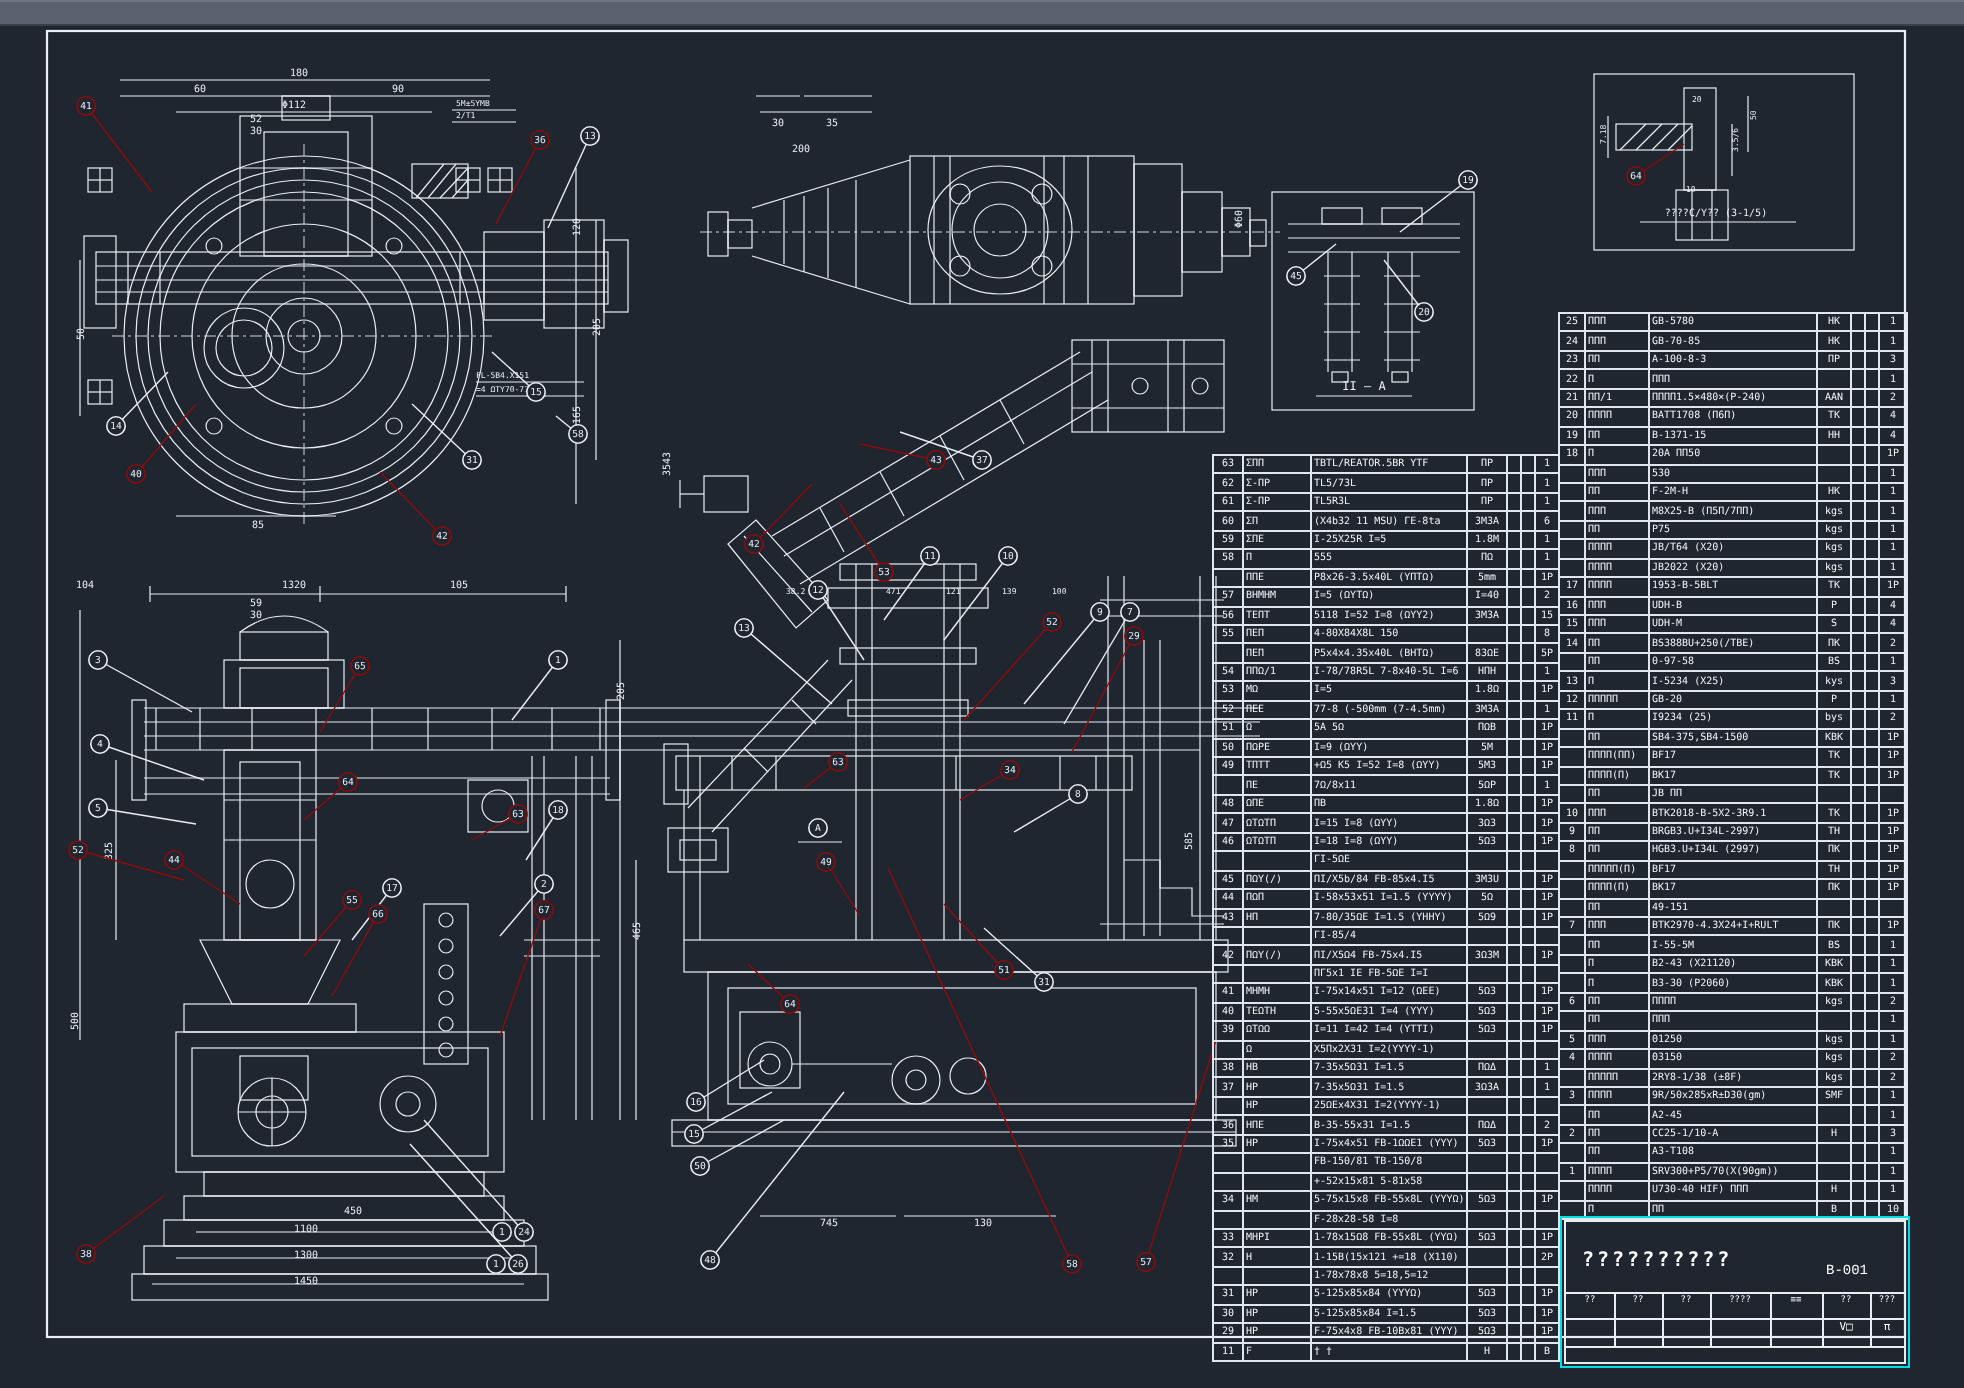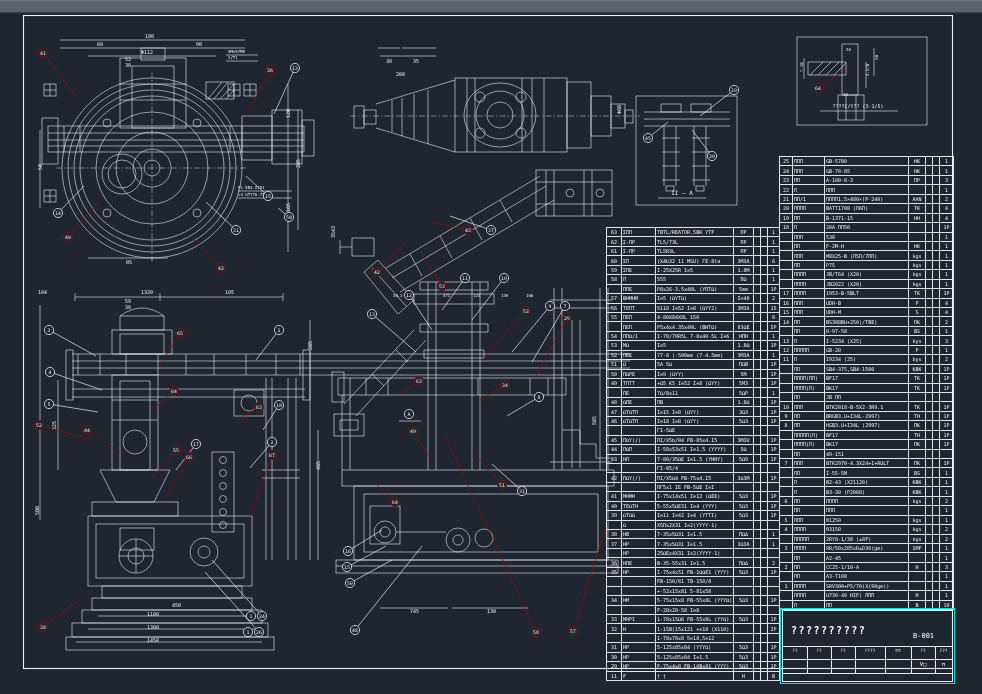--- a/index.html
+++ b/index.html
@@ -17,21 +17,21 @@
   table.bom td{border:1px solid #dfe6ef;height:8.45px;padding:0 1px;font-size:5px;line-height:6px;
        color:#f2f5fa;white-space:nowrap;overflow:hidden;font-family:"DejaVu Sans Mono",monospace;}
   table.bom td.c0,table.bom td.c3,table.bom td.c4,table.bom td.c5,table.bom td.c6{text-align:center;}
   #bom-left{left:606px;top:214px;width:173px;}
   #bom-right{left:779px;top:143px;width:174px;}
   #tblock{position:absolute;left:782px;top:597px;width:171px;height:72px;
        border:1px solid #e9eef5;box-sizing:border-box;color:#fff;}
   #tblock .hline{position:absolute;left:0;width:169px;height:0;border-top:1px solid #e9eef5;}
   #tblock .vline{position:absolute;top:36px;height:24px;width:0;border-left:1px solid #e9eef5;}
   #tb-title{position:absolute;left:8px;top:14px;font-size:10px;font-weight:bold;letter-spacing:1.5px;}
-  #tb-num{position:absolute;left:130px;top:21px;font-size:7px;}
+  #tb-num{position:absolute;left:130px;top:21px;font-size:7px;font-family:Liberation Mono, monospace;}
   .tb-cell{position:absolute;top:37px;font-size:4.5px;text-align:center;}
   .tb-cell2{position:absolute;top:50px;font-size:5.5px;text-align:center;}
   #cyanbox{position:absolute;left:780px;top:595px;width:173px;height:74px;
        border:1px solid #00dde4;pointer-events:none;}
 </style>
 </head>
 <body>
 
 <div id="app">
   <div id="titlebar"></div>

